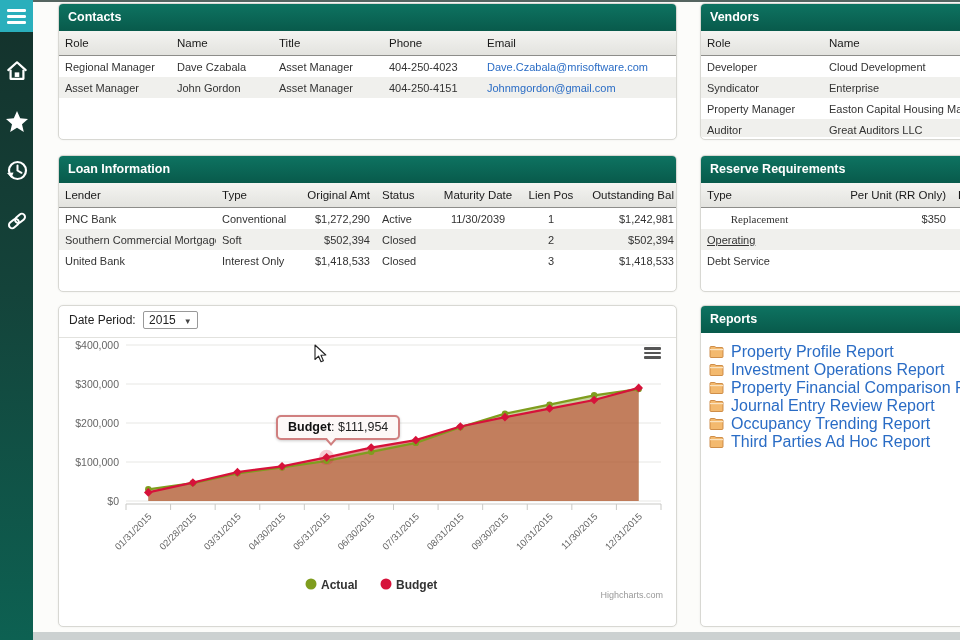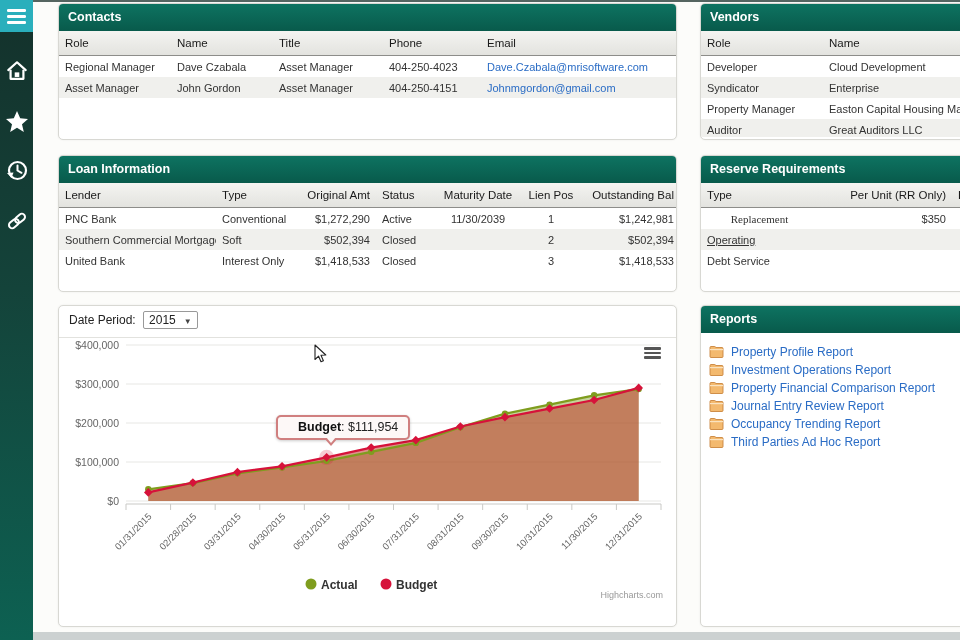--- a/index.html
+++ b/index.html
@@ -43,37 +43,37 @@
   .t-loan th:nth-child(1){width:145px}.t-loan th:nth-child(2){width:60px}
   .t-loan th:nth-child(3){width:76px}.t-loan th:nth-child(4){width:46px}
   .t-loan th:nth-child(5){width:76px}.t-loan th:nth-child(6){width:46px}
   .t-loan th:nth-child(7){width:88px}.t-loan th:nth-child(8){width:58px}
   .t-reserve th:nth-child(1){width:105px}.t-reserve th:nth-child(2){width:122px}
 
   
   .reports-list{padding:8px 6px;}
   .report-item{display:flex;align-items:center;margin:4px 0;height:14px;cursor:pointer;}
   .report-item svg{margin:0 7px 0 2px;flex:0 0 auto;}
-  .report-item a{color:#2a6cc5;font-size:12px;text-decoration:none;white-space:nowrap;}
+  .report-item a{color:#2a6cc5;font-size:16px;text-decoration:none;white-space:nowrap;}
 
   
   .date-row{height:26px;padding:5px 10px 0 10px;border-bottom:1px solid #e2e2de;font-size:12px;color:#222;}
   .dp-select{display:inline-block;border:1px solid #999;border-radius:2px;padding:1px 5px;margin-left:4px;
              font-size:12px;background:#fff;cursor:pointer;color:#222;}
   .dp-select .arrow{font-size:8px;color:#444;margin-left:8px;}
   .chart-wrap{position:relative;height:267px;}
   .chart-wrap svg.main{position:absolute;left:0;top:0;}
   .ylab{font-size:10.5px;fill:#666;}
   .xlab{font-size:9.5px;fill:#666;}
   .leg{font-size:12px;font-weight:bold;fill:#333;}
   .credits{font-size:9px;fill:#999;}
   .export-btn{position:absolute;left:585px;top:9px;width:17px;height:13px;cursor:pointer;}
   .export-btn div{height:2.5px;background:#555;margin-bottom:2px;border-radius:1px;}
   .chart-tooltip{position:absolute;left:217px;top:77px;background:#fdf8f7;border:2px solid #d07f7f;
-      border-radius:5px;padding:3px 10px 4px 20px;font-size:12.5px;color:#222;white-space:nowrap;
+      border-radius:5px;padding:3px 10px 4px 10px;font-size:12.5px;color:#222;white-space:nowrap;
       box-shadow:0 1px 3px rgba(0,0,0,.2);}
   .chart-tooltip b{color:#111;}
   .chart-tooltip .pt-border{position:absolute;left:46px;bottom:-8px;width:0;height:0;
       border-left:7px solid transparent;border-right:7px solid transparent;border-top:8px solid #d07f7f;}
   .chart-tooltip .pt-fill{position:absolute;left:48px;bottom:-5px;width:0;height:0;
       border-left:5px solid transparent;border-right:5px solid transparent;border-top:6px solid #fdf8f7;}
   .cursor{position:absolute;left:255px;top:6px;pointer-events:none;}
 </style>
 </head>
 <body>

